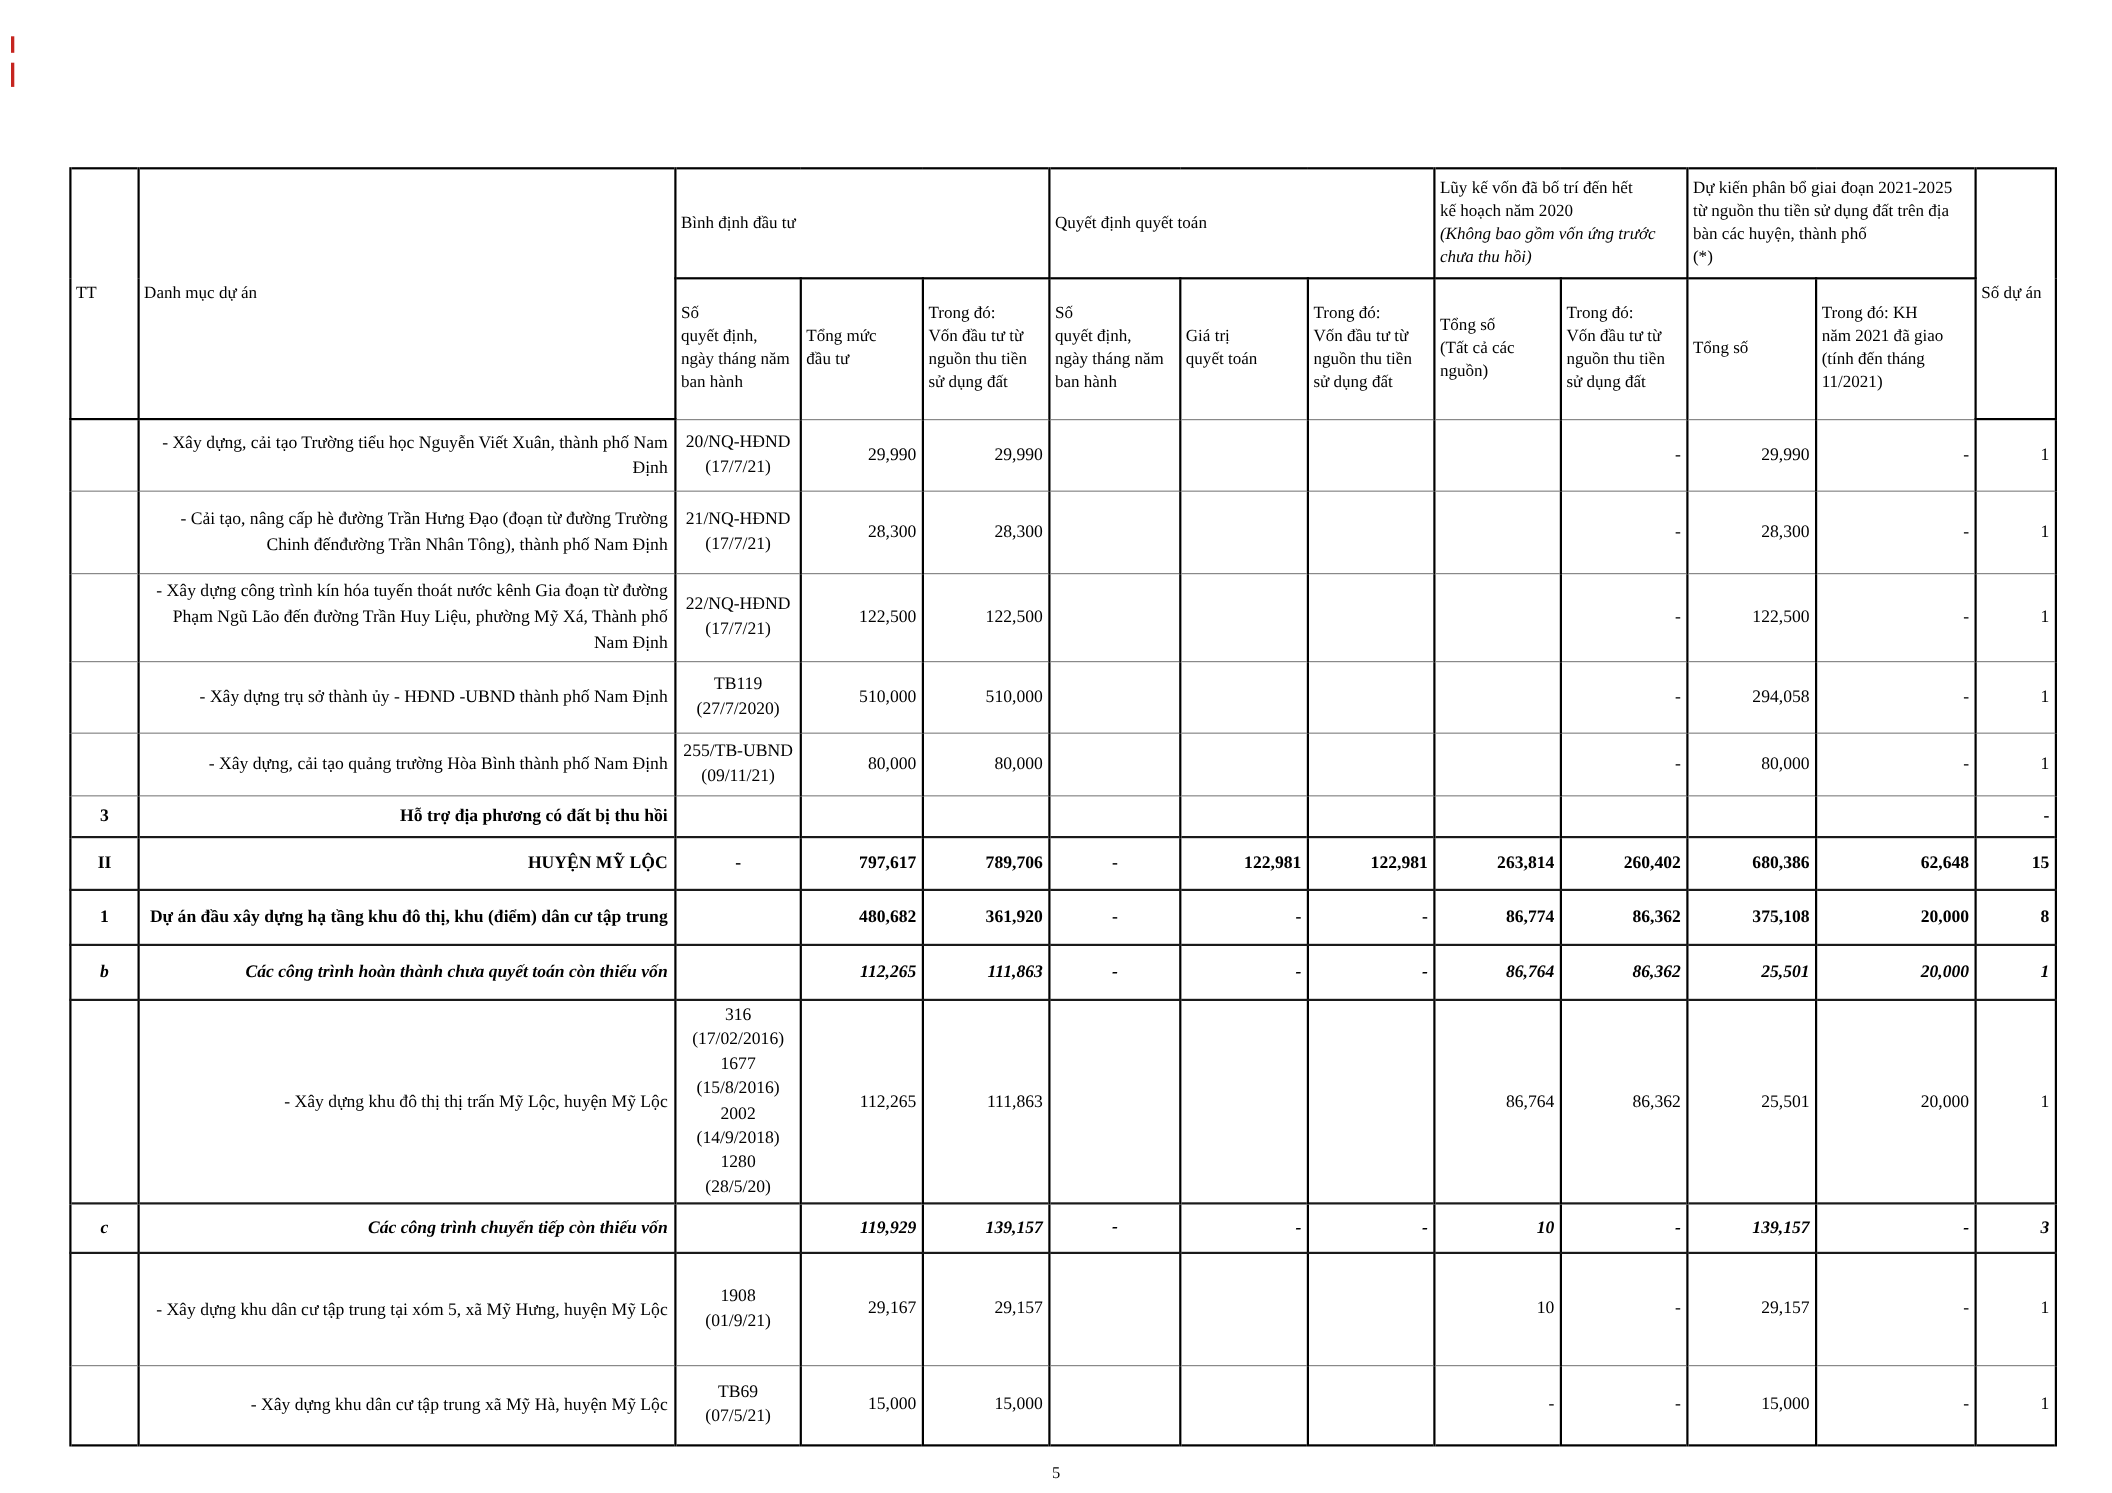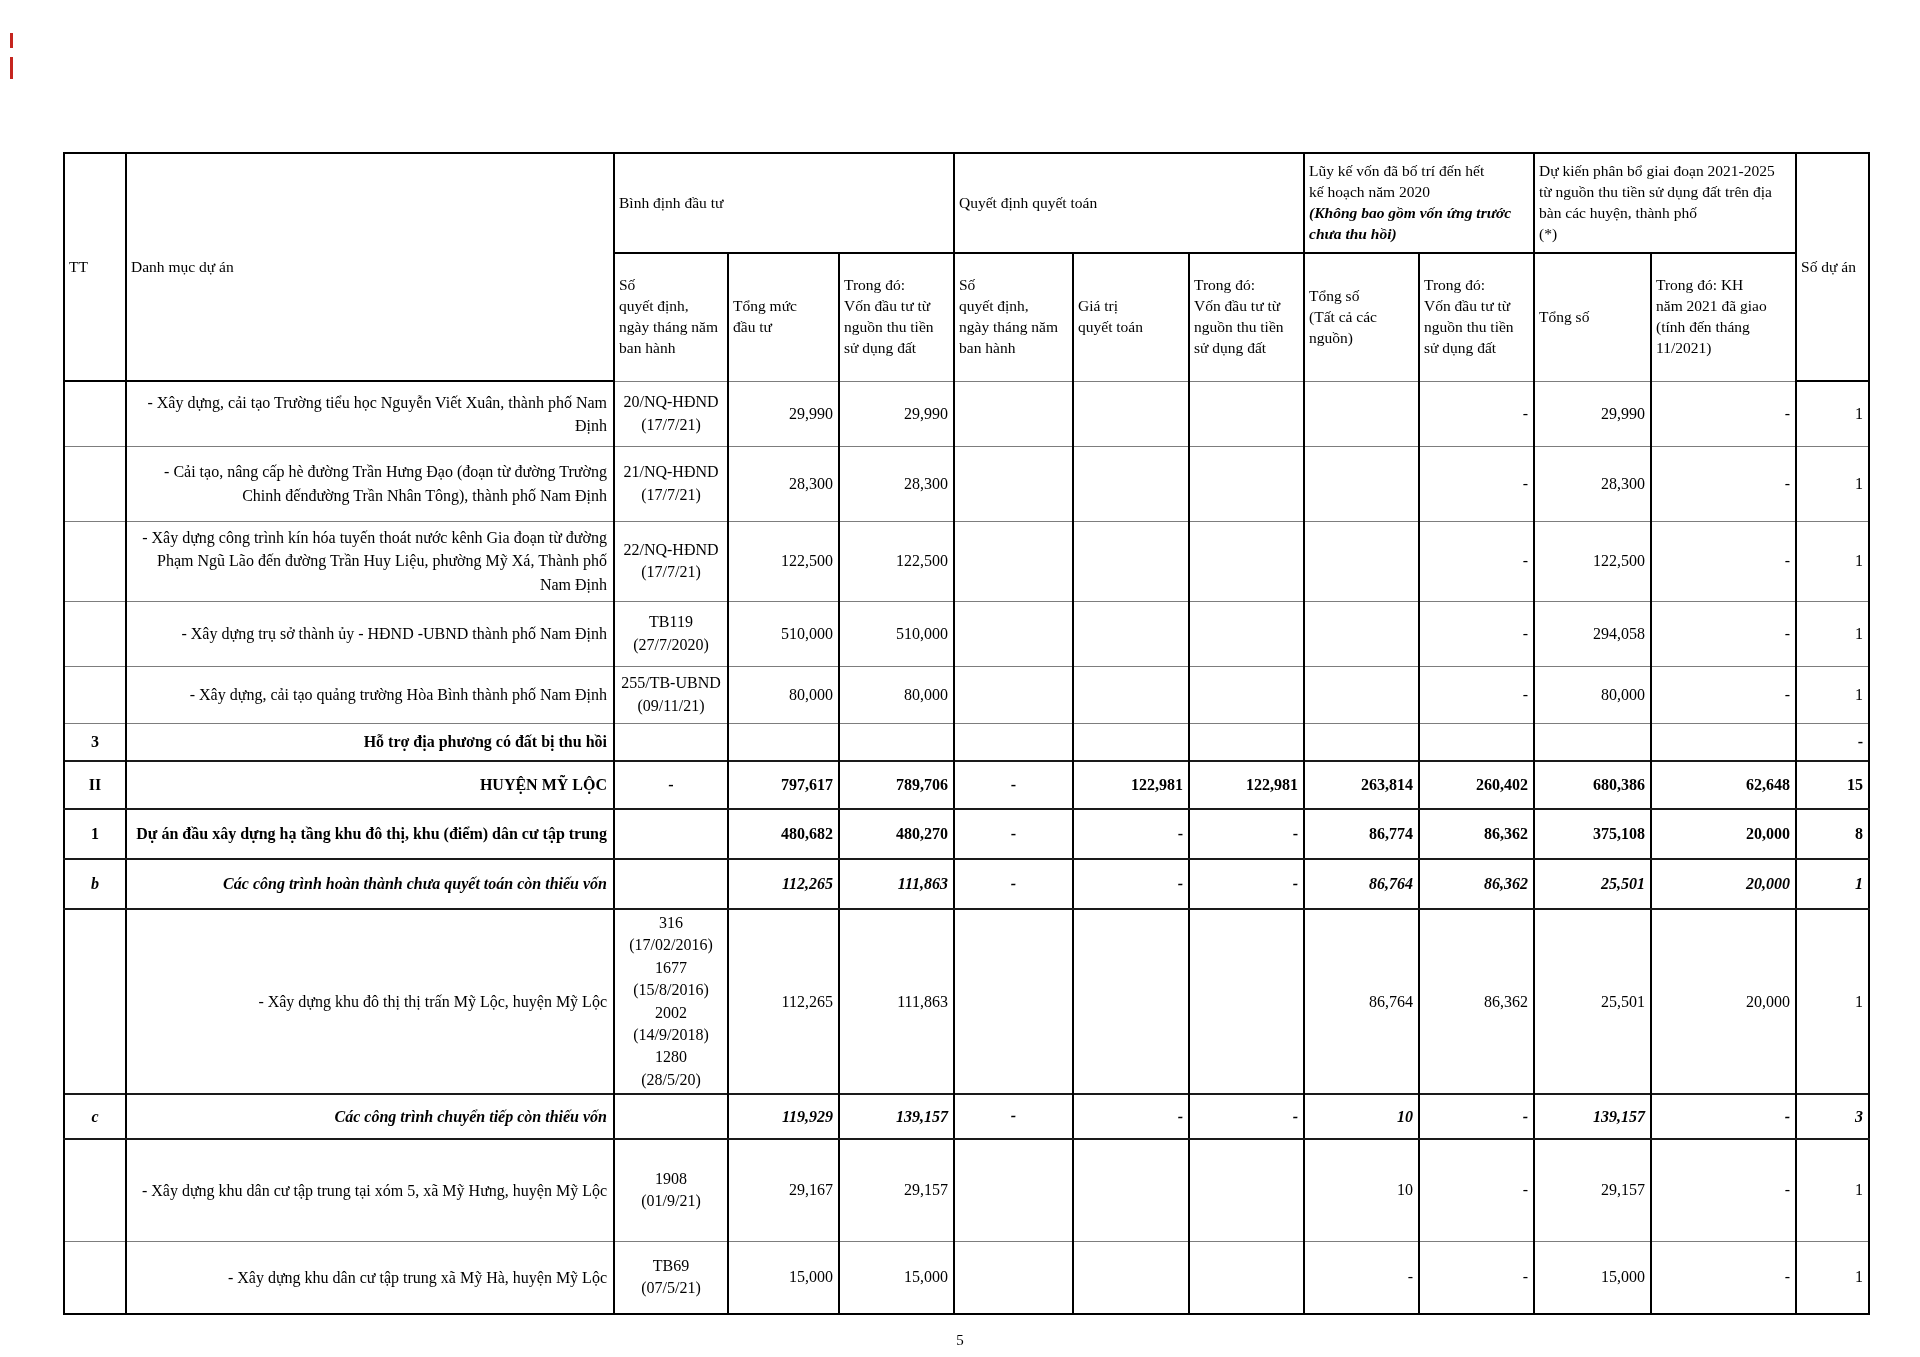--- a/index.html
+++ b/index.html
@@ -35,21 +35,21 @@
   .grid thead th{
     text-align:left;
     font-size:15.5px;
     line-height:1.35;
     padding:2px 4px;
   }
   tr.h1{height:100px;}
   tr.h2{height:128px;}
   tr.h1 th{border-bottom:2px solid #000;}
   th.pre,td.qd{white-space:pre-line;}
-  .hdr-italic{font-style:italic;display:block;font-weight:bold;}
+  .hdr-italic{font-style:italic;display:block;}
   td.tt{text-align:center;padding:2px;}
   td.name{text-align:right;padding:3px 6px 3px 4px;line-height:1.45;}
   td.name.indent{padding-left:9px;}
   td.qd{text-align:center;line-height:1.4;padding:2px;}
   td.num{text-align:right;padding:2px 5px 2px 2px;}
   tr.bold td{font-weight:bold;}
   tr.bi td{font-weight:bold;font-style:italic;}
   tr.section td{border-top:2px solid #1a1a1a;border-bottom:2px solid #1a1a1a;}
   .page-number{
     position:absolute;left:0;right:0;top:1332px;
@@ -238,21 +238,21 @@
           <td class="num">260,402</td>
           <td class="num">680,386</td>
           <td class="num">62,648</td>
           <td class="num">15</td>
         </tr>
         <tr class="bold section" style="height: 50px;">
           <td class="tt">1</td>
           <td class="name">Dự án đầu xây dựng hạ tầng khu đô thị, khu (điểm) dân cư tập trung</td>
           <td class="qd"></td>
           <td class="num">480,682</td>
-          <td class="num">480,270</td>
+          <td class="num">361,920</td>
           <td class="qd">-</td>
           <td class="num">-</td>
           <td class="num">-</td>
           <td class="num">86,774</td>
           <td class="num">86,362</td>
           <td class="num">375,108</td>
           <td class="num">20,000</td>
           <td class="num">8</td>
         </tr>
         <tr class="bi section" style="height: 50px;">

